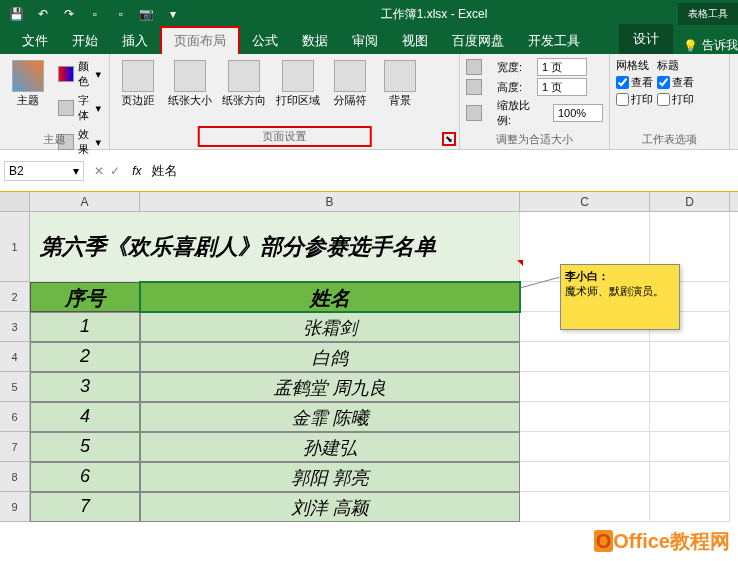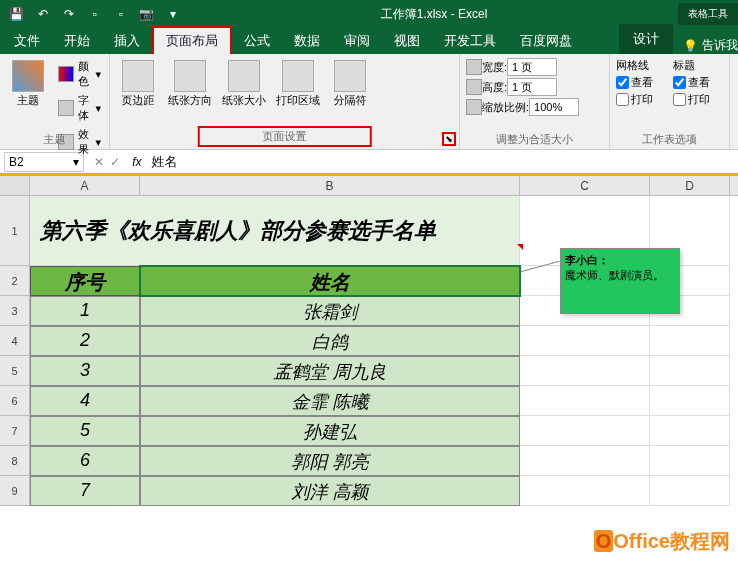--- a/index.html
+++ b/index.html
@@ -6,48 +6,48 @@
     body { background: #fff; width: 738px; height: 561px; overflow: hidden; position: relative; }
     
     
     .titlebar { background: #0c6333; height: 28px; display: flex; align-items: center; color: #fff; font-size: 12px; }
     .qat { display: flex; gap: 8px; padding: 0 8px; align-items: center; }
     .qat-btn { width: 18px; height: 18px; display: flex; align-items: center; justify-content: center; cursor: pointer; }
     .title-center { flex: 1; text-align: center; }
     .table-tools { background: #0a4a27; padding: 4px 10px; font-size: 10px; }
     
     
-    .ribbon-tabs { background: #0c6333; height: 26px; display: flex; align-items: flex-end; padding-left: 2px; color: #fff; font-size: 13px; }
+    .ribbon-tabs { background: #0c6333; height: 26px; display: flex; align-items: flex-end; padding-left: 10px; color: #fff; font-size: 13px; }
     .tab { padding: 4px 12px; cursor: pointer; }
-    .tab.active { background: #f0f0f0; color: #0f172a; border: 2px solid #d00; border-bottom: none; }
+    .tab.active { background: #f0f0f0; color: #737373; border: 2px solid #d00; border-bottom: none; }
     .tab.design { background: #0a4a27; padding: 6px 14px; margin-left: auto; }
     .tell-me { margin-left: 10px; font-size: 12px; display: flex; align-items: center; gap: 4px; }
     
     
     .ribbon { background: #f0f0f0; height: 96px; border-bottom: 1px solid #ccc; display: flex; }
     .group { border-right: 1px solid #d0d0d0; padding: 4px 6px; display: flex; flex-direction: column; position: relative; }
     .group-label { text-align: center; font-size: 11px; color: #666; position: absolute; bottom: 2px; left: 0; right: 0; }
     .group-label.boxed { border: 2px solid #d00; display: inline-block; left: 50%; transform: translateX(-50%); padding: 1px 4px; }
     .group-content { display: flex; gap: 6px; flex: 1; }
     .btn-v { display: flex; flex-direction: column; align-items: center; justify-content: flex-start; gap: 2px; cursor: pointer; padding: 2px; min-width: 44px; }
     .btn-v .icon-lg { width: 32px; height: 32px; background: #ddd; border: 1px solid #aaa; }
     .btn-v .lbl { font-size: 11px; text-align: center; line-height: 1.2; }
     .btn-h { display: flex; align-items: center; gap: 4px; font-size: 11px; cursor: pointer; padding: 1px 2px; }
     .icon-sm { width: 16px; height: 16px; background: #ccc; border: 1px solid #999; flex-shrink: 0; }
     .themes-col { display: flex; flex-direction: column; gap: 2px; font-size: 11px; }
     .dialog-launcher { position: absolute; bottom: 3px; right: 3px; width: 14px; height: 14px; border: 2px solid #d00; font-size: 9px; text-align: center; cursor: pointer; }
     .scale-col { display: flex; flex-direction: column; gap: 2px; font-size: 11px; }
-    .scale-row { display: flex; align-items: center; gap: 0; }
+    .scale-row { display: flex; align-items: center; gap: 15px; }
     .scale-input { width: 50px; height: 18px; border: 1px solid #aaa; font-size: 11px; padding: 0 4px; }
-    .sheet-opts { display: flex; gap: 20px; }
+    .sheet-opts { display: flex; gap: 4px; }
     .opts-col { display: flex; flex-direction: column; gap: 2px; font-size: 11px; }
     .chk { display: flex; align-items: center; gap: 2px; }
     
     
-    .formula-row { height: 26px; display: flex; align-items: center; border-bottom: 3px solid #eab308; background: #fff; justify-content: center; }
+    .formula-row { height: 42px; display: flex; align-items: center; border-bottom: 1px solid #eab308; background: #fff; justify-content: center; }
     .name-box { width: 80px; border: 1px solid #ccc; height: 20px; margin: 0 4px; padding: 0 4px; font-size: 12px; display: flex; align-items: center; justify-content: space-between; }
     .fx-btns { display: flex; gap: 6px; padding: 0 6px; color: #888; font-size: 12px; }
     .fx-label { font-style: italic; padding: 0 6px; font-size: 12px; }
     .formula-input { flex: 1; border: none; height: 20px; font-size: 13px; padding: 0 4px; }
     
     
     .grid-area { position: relative; }
     .col-headers { display: flex; height: 20px; background: #e8e8e8; border-bottom: 1px solid #bbb; }
     .corner { width: 30px; border-right: 1px solid #bbb; background: #e0e0e0; }
     .col-h { border-right: 1px solid #bbb; text-align: center; font-size: 12px; line-height: 20px; color: #444; }
@@ -58,21 +58,21 @@
     .cell { border-right: 1px solid #ddd; border-bottom: 1px solid #ddd; font-style: italic; }
     
     
     .sheet-bg { background: #e4f0e0; }
     .title-cell { font-size: 22px; font-weight: bold; padding: 20px 10px; }
     .tbl-header { background: #6db845; font-size: 20px; font-weight: bold; text-align: center; border: 1px solid #555; padding: 2px; }
     .tbl-header.selected { outline: 2px solid #1a7a3a; outline-offset: -1px; position: relative; }
     .tbl-cell { background: #d0e6c8; font-size: 18px; text-align: center; border: 1px solid #888; padding: 3px; }
     
     
-    .comment-box { position: absolute; left: 560px; top: 72px; width: 120px; height: 66px; background: #22c55e; border: 1px solid #888; font-size: 11px; padding: 4px; box-shadow: 2px 2px 4px rgba(0,0,0,0.2); }
+    .comment-box { position: absolute; left: 560px; top: 72px; width: 120px; height: 66px; background: #fde047; border: 1px solid #888; font-size: 11px; padding: 4px; box-shadow: 2px 2px 4px rgba(0,0,0,0.2); }
     .comment-line { position: absolute; left: 520px; top: 90px; width: 40px; height: 1px; border-top: 1px solid #888; transform: rotate(-15deg); }
     .comment-dot { position: absolute; left: 517px; top: 68px; width: 0; height: 0; border-left: 6px solid transparent; border-top: 6px solid #d00; }
     
     
     .watermark { position: absolute; right: 8px; bottom: 6px; text-align: right; font-weight: bold; margin-left: 21px; }
     .wm-top { font-size: 20px; color: #f68b1f; }
     .wm-o { color: #d04a00; background: #f68b1f; border-radius: 3px; padding: 0 2px; }
     .wm-bot { font-size: 12px; color: #f68b1f; }
   </style>
 </head>
@@ -94,22 +94,22 @@
 
 <div class="ribbon-tabs">
   <div class="tab">文件</div>
   <div class="tab">开始</div>
   <div class="tab">插入</div>
   <div class="tab active">页面布局</div>
   <div class="tab">公式</div>
   <div class="tab">数据</div>
   <div class="tab">审阅</div>
   <div class="tab">视图</div>
+  <div class="tab">百度网盘</div>
   <div class="tab">开发工具</div>
-  <div class="tab">百度网盘</div>
   <div class="tab design">设计</div>
   <div class="tell-me">
     <span>💡</span>
     <span>告诉我</span>
   </div>
 </div>
 
 <div class="ribbon">
   <div class="group" style="width:110px">
     <div class="group-content">
@@ -139,33 +139,37 @@
   </div>
 
   <div class="group" style="width:350px">
     <div class="group-content">
       <div class="btn-v">
           <div class="icon-lg"></div>
           <div class="lbl">页边距</div>
         </div>
       <div class="btn-v">
           <div class="icon-lg"></div>
+          <div class="lbl">纸张大小</div>
+        </div>
+      <div class="btn-v">
+          <div class="icon-lg"></div>
           <div class="lbl">纸张方向</div>
         </div>
       <div class="btn-v">
           <div class="icon-lg"></div>
-          <div class="lbl">纸张大小</div>
-        </div>
-      <div class="btn-v">
-          <div class="icon-lg"></div>
           <div class="lbl">打印区域</div>
         </div>
       <div class="btn-v">
           <div class="icon-lg"></div>
           <div class="lbl">分隔符</div>
+        </div>
+      <div class="btn-v">
+          <div class="icon-lg"></div>
+          <div class="lbl">背景</div>
         </div>
     </div>
     <div class="group-label boxed">页面设置</div>
     <div class="dialog-launcher">⬊</div>
   </div>
 
   <div class="group" style="width:150px">
     <div class="scale-col">
       <div class="scale-row">
           <span class="icon-sm"></span>

